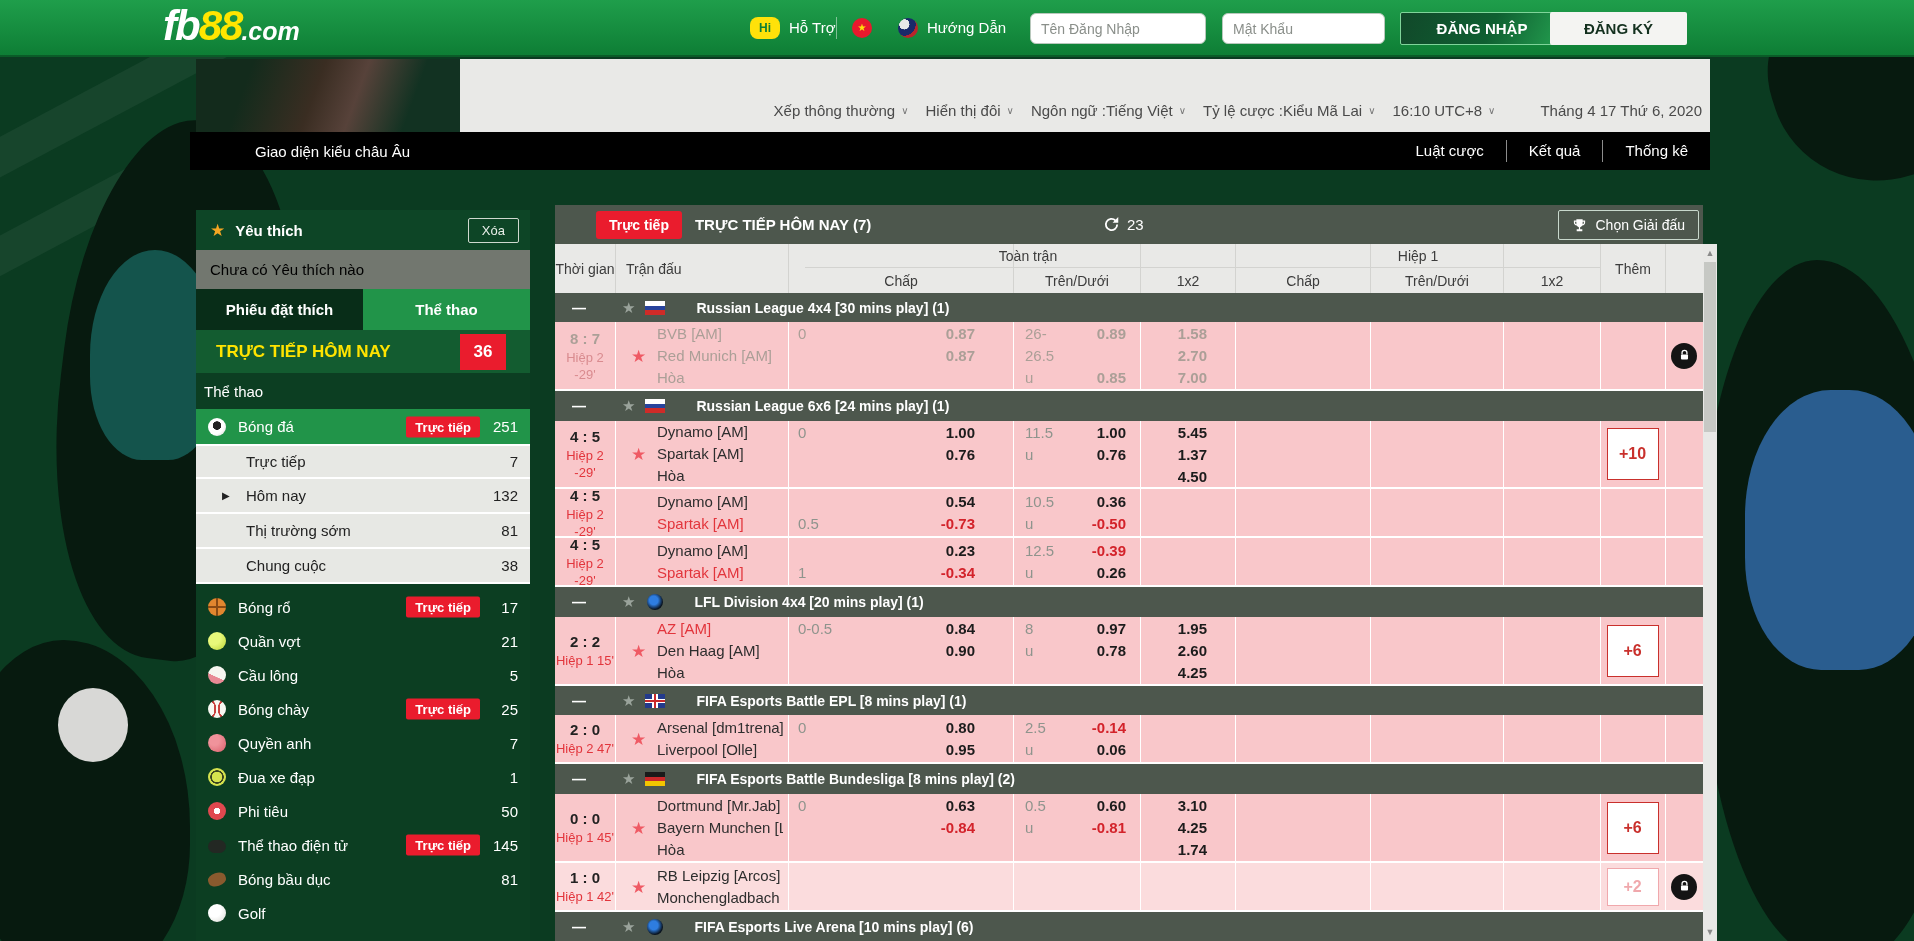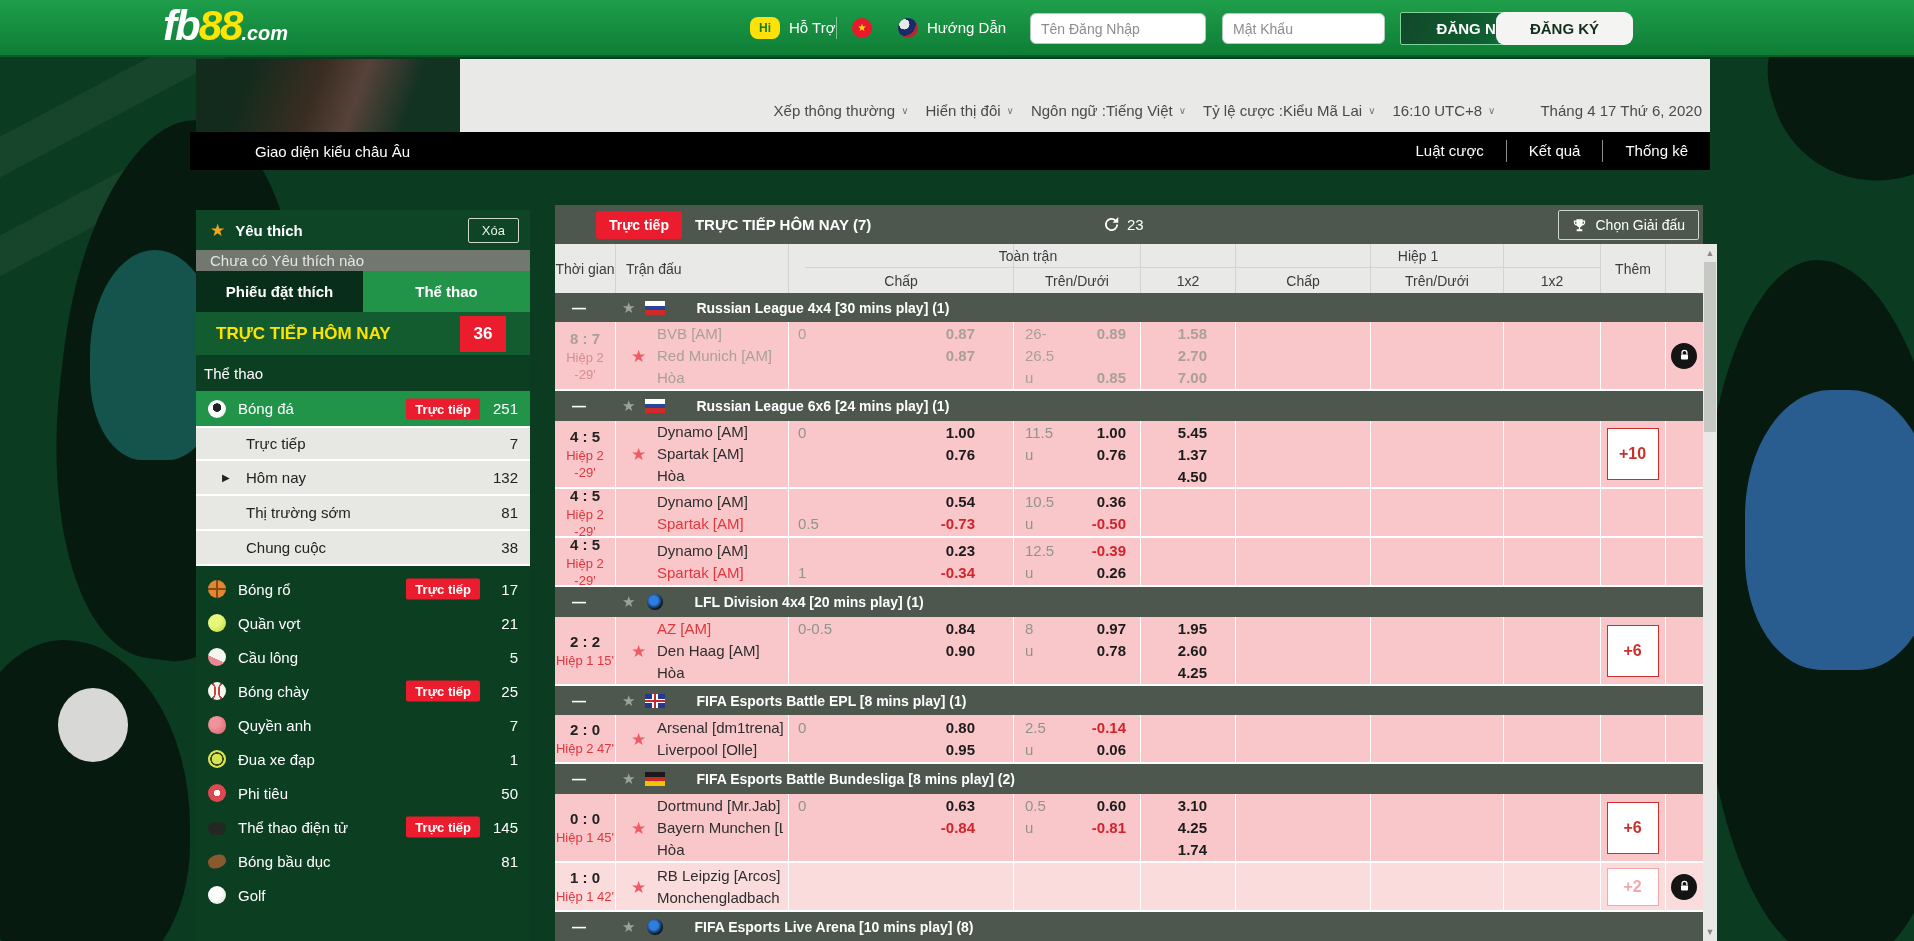--- a/index.html
+++ b/index.html
@@ -18,21 +18,21 @@
   .bg-jersey-blue { background:#2a5d8f; border-radius:45% 45% 40% 40%; }
   .bg-helmet { background:#d8d8d6; border-radius:50%; }
   .bg-photo-strip { background:linear-gradient(110deg,#132b1c 20%,#3a2d22 45%,#57423a 60%,#123222 80%); }
 
   
   .top-header { position:absolute; z-index:5; left:0; top:0; width:1914px; height:57px;
     background:linear-gradient(#1f9e4b,#0e7e35); border-bottom:2px solid #0a5c28; }
   .logo { position:absolute; left:163px; top:2px; font-style:italic; font-weight:bold; letter-spacing:-2px; }
   .logo .fb { color:#fff; font-size:42px; }
   .logo .e88 { color:#ffe600; font-size:42px; }
-  .logo .dotcom { color:#fff; font-size:20px; letter-spacing:0; }
+  .logo .dotcom { color:#fff; font-size:25px; letter-spacing:0; }
   .hdr-item { position:absolute; top:0; height:55px; display:flex; align-items:center; color:#fff; }
   .hi-bubble { width:30px; height:22px; background:#ffe10a; border-radius:8px; color:#0e7e35;
     font-weight:bold; font-size:12px; display:flex; align-items:center; justify-content:center; position:relative; }
   .hi-bubble:after { content:""; position:absolute; left:4px; bottom:-5px; border:5px solid transparent; border-top-color:#ffe10a; border-left-width:3px; }
   .hdr-label { font-size:15px; color:#fff; margin-left:9px; }
   .hdr-sep { width:1px; height:22px; background:rgba(255,255,255,.45); }
   .vn-flag { width:20px; height:20px; border-radius:50%; background:#e8192d; display:flex; align-items:center; justify-content:center; color:#ffe10a; font-size:10px; }
   .wc-ball { width:20px; height:20px; border-radius:50%;
     background:radial-gradient(circle at 32% 32%, #e8e8e8 0 26%, #1a2a6a 27% 58%, #b8252b 59%); }
   .login-input { position:absolute; top:13px; height:31px; border:1px solid #b8c8bc; border-radius:6px;
@@ -61,21 +61,21 @@
   .view-link:first-child { border-left:none; }
 
   
   .sidebar { position:absolute; z-index:5; left:196px; top:210px; width:334px; height:731px; overflow:hidden;
     background:#0c3e22; }
   .fav-head { height:40px; background:#0d4526; display:flex; align-items:center; }
   .fav-star { color:#f5a623; font-size:17px; margin-left:14px; }
   .fav-title { color:#fff; font-weight:bold; font-size:15px; margin-left:10px; }
   .btn-clear { margin-left:auto; margin-right:11px; background:transparent; border:1px solid #cfd8cf; border-radius:2px;
     color:#e9efe9; font-size:13px; padding:4px 13px; font-family:inherit; }
-  .fav-empty { height:21px; background:#72776f; color:#e5e5e5; display:flex; align-items:center; padding-left:14px; }
+  .fav-empty { height:39px; background:#72776f; color:#000000; display:flex; align-items:center; padding-left:14px; }
   .side-tabs { height:41px; display:flex; }
   .side-tab { flex:1; display:flex; align-items:center; justify-content:center; color:#fff; font-weight:bold; font-size:15px; }
   .tab-slip { background:#082d18; }
   .tab-sport { background:#219449; }
   .live-today { height:43px; background:#135c30; display:flex; align-items:center; }
   .live-today-label { color:#ffe300; font-weight:bold; font-size:17px; margin-left:20px; }
   .live-today-badge { margin-left:auto; margin-right:24px; width:46px; height:36px; background:#ea1c2d; color:#fff;
     font-weight:bold; font-size:17px; display:flex; align-items:center; justify-content:center; }
   .sports-header { height:36px; color:#fff; display:flex; align-items:center; padding-left:8px; font-size:15px; }
   .sport-row { position:relative; height:34px; display:flex; align-items:center; color:#fff; }
@@ -221,21 +221,21 @@
       <span class="vn-flag">★</span>
     </div>
   <div class="hdr-item" style="left:898px;">
     <span class="wc-ball"></span>
     <span class="hdr-label">Hướng Dẫn</span>
   </div>
 
   <input class="login-input" style="left: 1030px; width: 176px;" placeholder="Tên Đăng Nhập">
   <input class="login-input" style="left: 1222px; width: 163px;" placeholder="Mật Khẩu">
   <button class="btn-login" style="left:1400px;width:164px;">ĐĂNG NHẬP</button>
-  <button class="btn-register" style="left:1496px;width:137px;border-radius:9px;">ĐĂNG KÝ</button>
+  <button class="btn-register" style="left:1550px;width:137px;">ĐĂNG KÝ</button>
 </div>
 
 <div class="settings">
   <span class="set-item">
       <span>Xếp thông thường</span>
       <span class="chev">∨</span>
     </span>
   <span class="set-item">
       <span>Hiển thị đôi</span>
       <span class="chev">∨</span>
@@ -744,21 +744,21 @@
             <rect x="5.5" y="10" width="13" height="9.5" rx="1.8" fill="#fff"></rect>
           </svg>
         </span>
     </div>
   </div>
 
   <div class="secbar">
     <span class="sec-minus">—</span>
     <span class="sec-star">★</span>
     <span class="logo-circle"></span>
-    <span class="sec-title">FIFA Esports Live Arena [10 mins play] (8)</span>
+    <span class="sec-title">FIFA Esports Live Arena [10 mins play] (6)</span>
   </div>
 
 </div>
 
 <div class="vscroll">
   <div class="vs-arrow">▲</div>
   <div class="vs-thumb"></div>
   <div class="vs-arrow vs-down">▼</div>
 </div>
 

